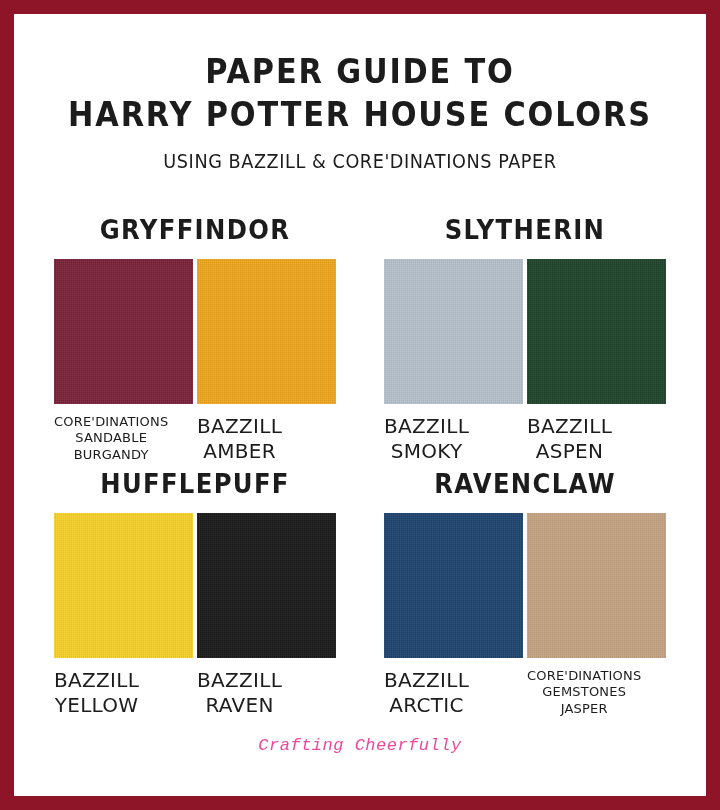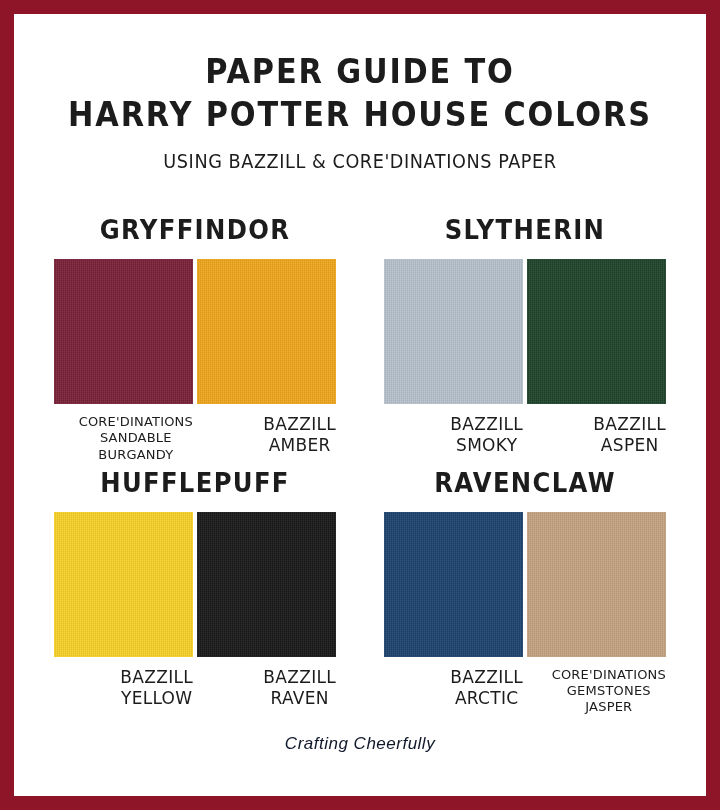--- a/index.html
+++ b/index.html
@@ -82,21 +82,21 @@
   }
   .swatch-row {
     display: flex;
     justify-content: center;
     gap: 4px;
   }
   .swatch-cell {
     width: 139px;
     display: flex;
     flex-direction: column;
-    align-items: flex-end;
+    align-items: flex-start;
   }
   .swatch {
     width: 139px;
     height: 145px;
     position: relative;
     background-repeat: repeat;
   }
   .swatch::after {
     content: "";
     position: absolute;
@@ -109,34 +109,34 @@
   }
   .swatch-label {
     margin-top: 10px;
     text-align: center;
     font-family: "DejaVu Sans", sans-serif;
     color: #1c1c1c;
     line-height: 1.25;
     white-space: pre-line;
   }
   .swatch-label.big {
-    font-size: 17px;
+    font-size: 20px;
     letter-spacing: 0.3px;
   }
   .swatch-label.small {
     font-size: 13px;
     letter-spacing: 0.2px;
   }
 
   .footer {
     margin-top: 14px;
-    font-family: Liberation Sans, sans-serif;
+    font-family: Liberation Mono, monospace;
     font-style: italic;
     font-size: 17px;
-    color: #0f172a;
+    color: #ec4899;
     letter-spacing: 0.5px;
   }
 </style>
 </head>
 <body style="background: rgb(142, 20, 40);">
 
 <div class="page">
   <div class="inner">
 
     <div class="title-block">

